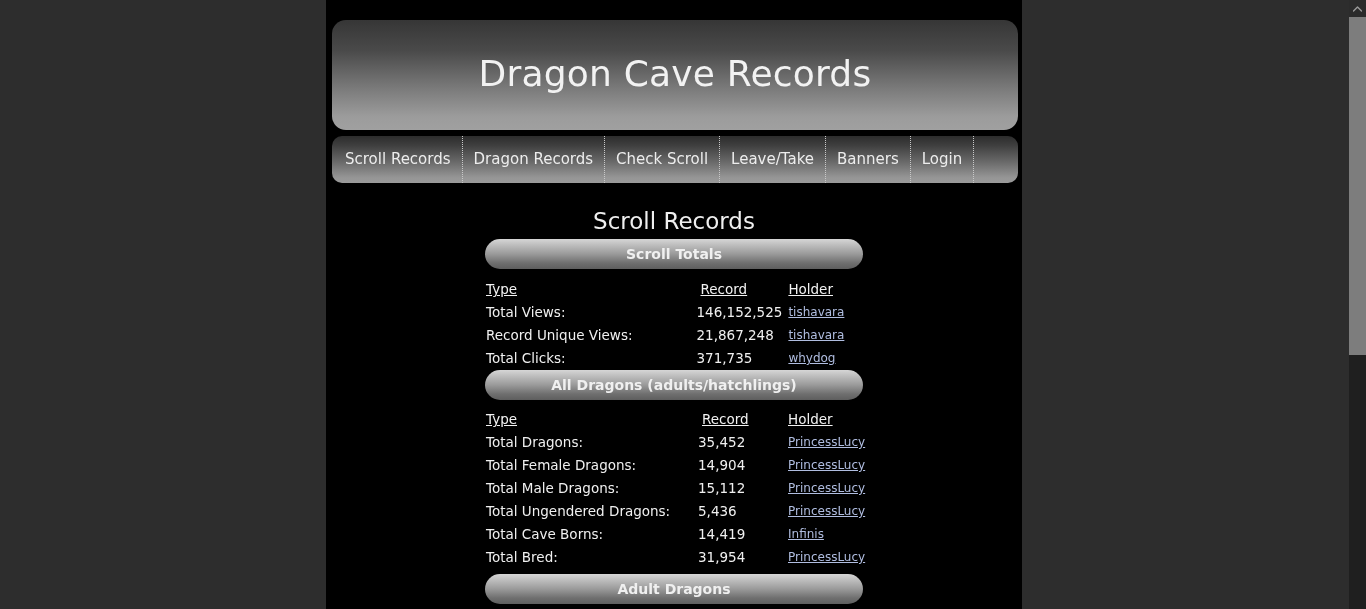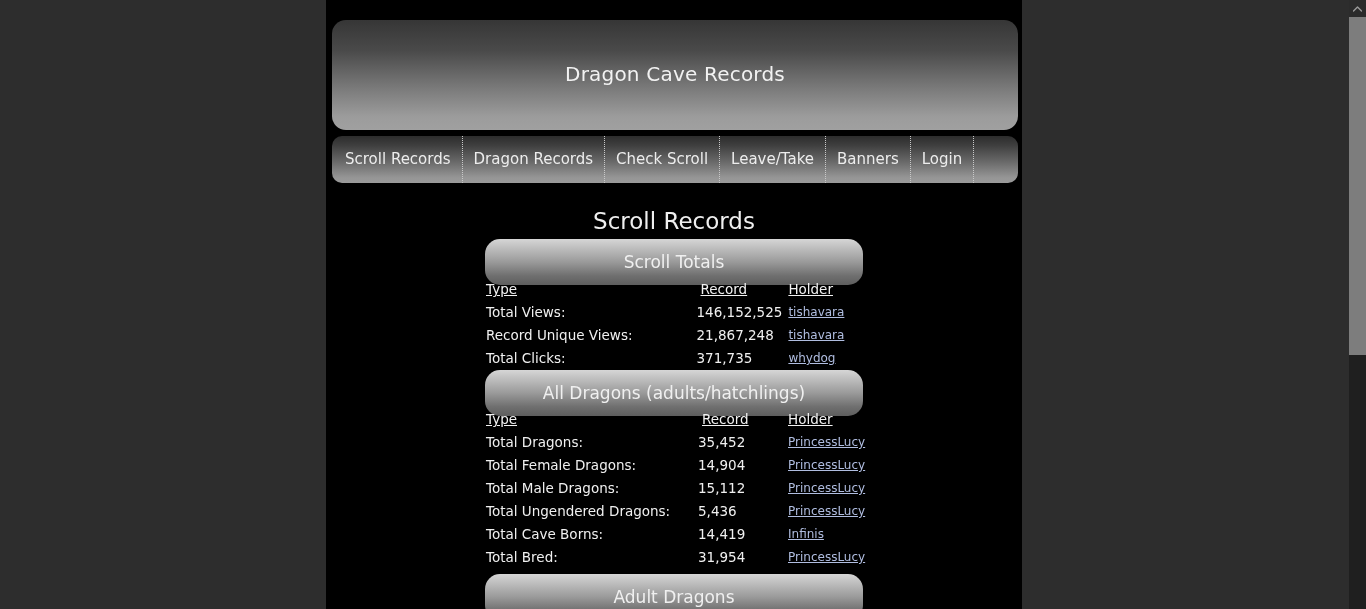--- a/index.html
+++ b/index.html
@@ -45,21 +45,21 @@
         #363636 0%,
         #4a4a4a 28%,
         #7a7a7a 62%,
         #9c9c9c 88%,
         #a0a0a0 100%);
     display: flex;
     align-items: center;
     justify-content: center;
   }
   #title-banner .title-text {
-    font-size: 20px;
+    font-size: 36px;
     font-weight: 400;
     color: #f2f2f2;
     letter-spacing: 0.2px;
     line-height: 1;
     padding-bottom: 2px;
   }
 
   
   #navbar {
     position: absolute;
@@ -103,34 +103,35 @@
     font-weight: 400;
     color: #efefef;
     line-height: 1.2;
   }
 
   
   .section-bar {
     position: absolute;
     left: 159px;
     width: 378px;
-    height: 46px;
+    height: 30px;
     border-radius: 15px;
     background: linear-gradient(to bottom,
         #d6d6d6 0%,
         #c0c0c0 18%,
         #9a9a9a 50%,
         #6f6f6f 80%,
         #5e5e5e 100%);
     display: flex;
     align-items: center;
     justify-content: center;
-    font-size: 17px;
+    font-size: 14px;
     color: #f0f0f0;
     line-height: 1;
+    font-weight: bold;
   }
   #bar-scroll-totals { top: 239px; }
   #bar-all-dragons   { top: 370px; }
   #bar-adult-dragons { top: 574px; }
 
   
   .records-table {
     position: absolute;
     left: 160px;
     width: 400px;

